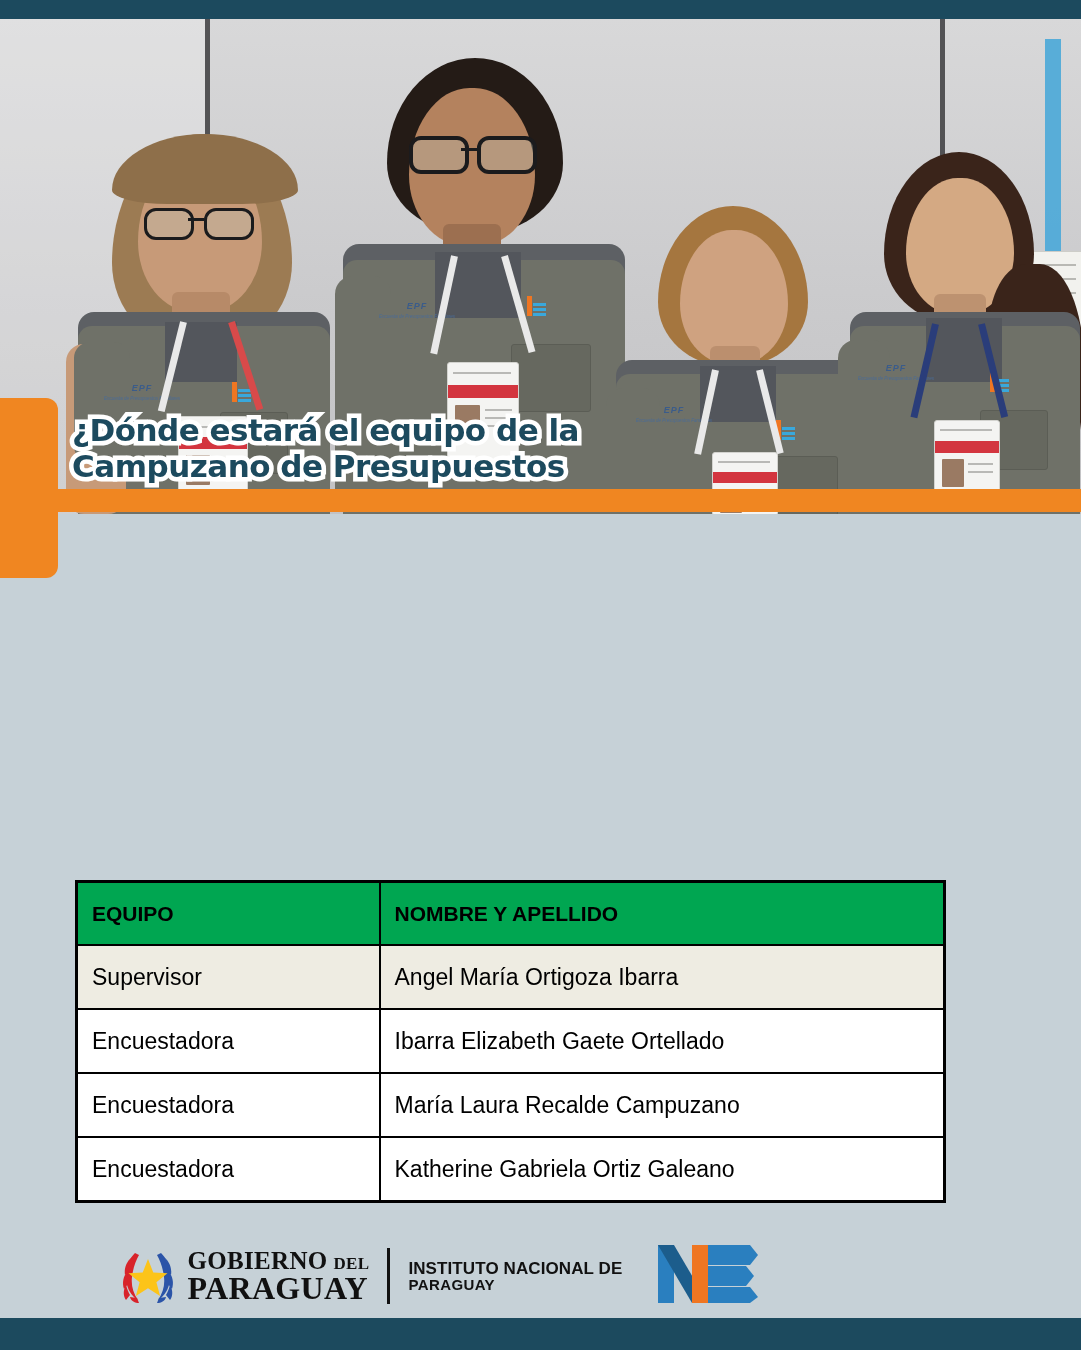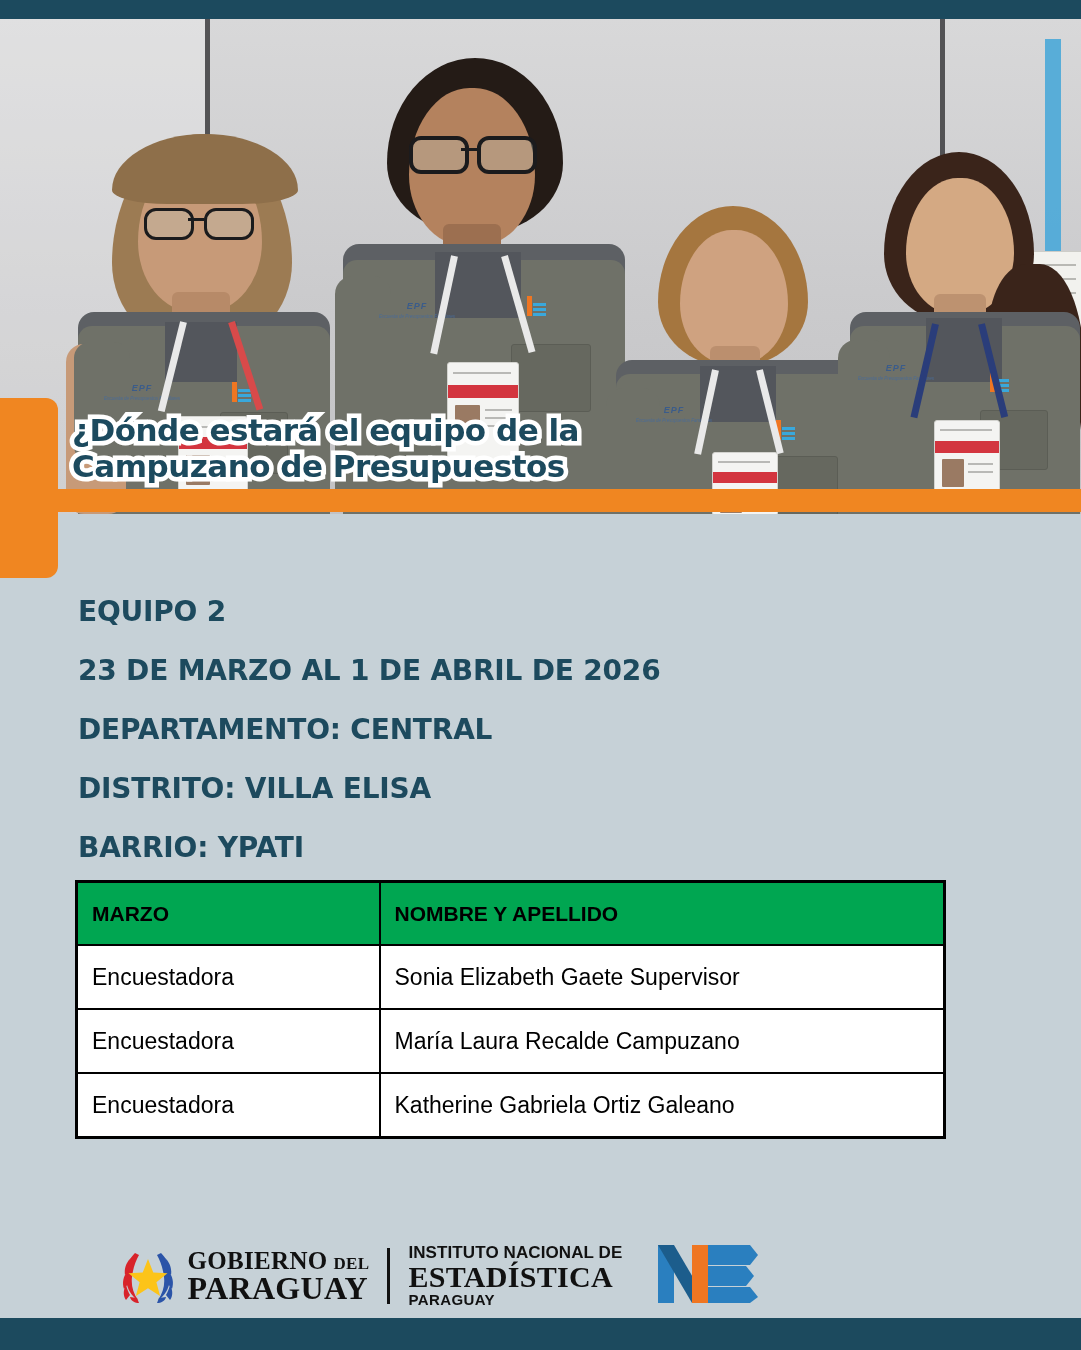--- a/index.html
+++ b/index.html
@@ -283,43 +283,40 @@
   </div>
 
   <div class="orange-stripe"></div>
   <div class="orange-block"></div>
 
   <div class="title">
     <span>¿Dónde estará el equipo de la</span>
     <span>Campuzano de Presupuestos</span>
   </div>
 
-  <div class="details">
-    <div>EQUIPO 2</div>
-    <div>23 DE MARZO AL 1 DE ABRIL DE 2026</div>
-    <div>DEPARTAMENTO: CENTRAL</div>
-    <div>DISTRITO: VILLA ELISA</div>
-    <div>BARRIO: YPATI</div>
-  </div>
 
   <table class="tbl">
     <colgroup>
         <col class="c1">
         <col>
       </colgroup>
     <thead>
       <tr>
-        <th>MARZO</th>
+        <th>EQUIPO</th>
         <th>NOMBRE Y APELLIDO</th>
       </tr>
     </thead>
     <tbody>
+      <tr class="alt">
+        <td>Supervisor</td>
+        <td>Angel María Ortigoza Ibarra</td>
+      </tr>
       <tr>
         <td>Encuestadora</td>
-        <td>Sonia Elizabeth Gaete Supervisor</td>
+        <td>Ibarra Elizabeth Gaete Ortellado</td>
       </tr>
       <tr>
         <td>Encuestadora</td>
         <td>María Laura Recalde Campuzano</td>
       </tr>
       <tr>
         <td>Encuestadora</td>
         <td>Katherine Gabriela Ortiz Galeano</td>
       </tr>
     </tbody>
@@ -352,21 +349,20 @@
           <span>GOBIERNO</span><small style="margin-left:6px;">DEL</small>
         </div>
         <div class="gov-l2">PARAGUAY</div>
       </div>
     </div>
 
     <div class="f-div"></div>
 
     <div class="f-ine-txt">
       <div class="ine-l1">INSTITUTO NACIONAL DE</div>
-      <div class="ine-l2">ESTADÍSTICA</div>
       <div class="ine-l3">PARAGUAY</div>
     </div>
 
     <div class="f-logo">
       <svg viewBox="0 0 104 66" width="104" height="66" aria-hidden="true">
         <rect x="2" y="4" width="16" height="58" fill="#2a7fbf"></rect>
         <polygon points="2,4 18,4 52,62 36,62" fill="#1c5d8c"></polygon>
         <polygon points="36,4 52,4 52,62 36,62" fill="#ef7622"></polygon>
         <polygon points="36,4 52,4 52,36 36,8" fill="#ef7622"></polygon>
         <polygon points="52,4 94,4 102,14 94,24 52,24" fill="#2a7fbf"></polygon>

